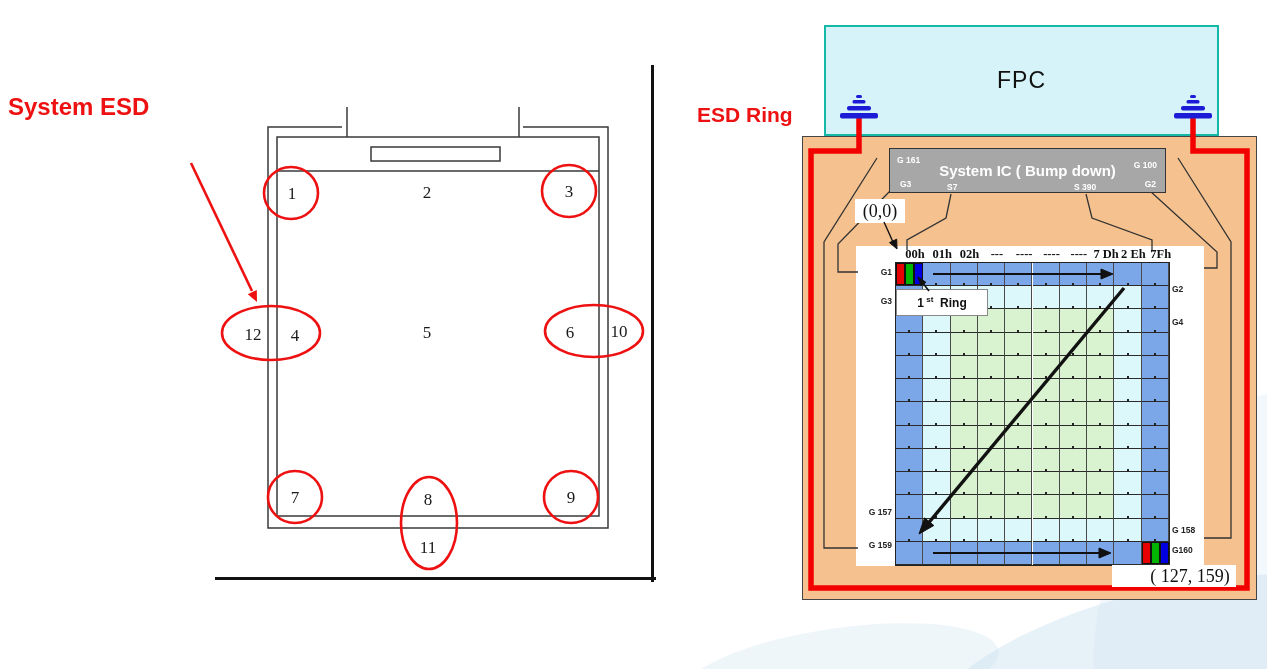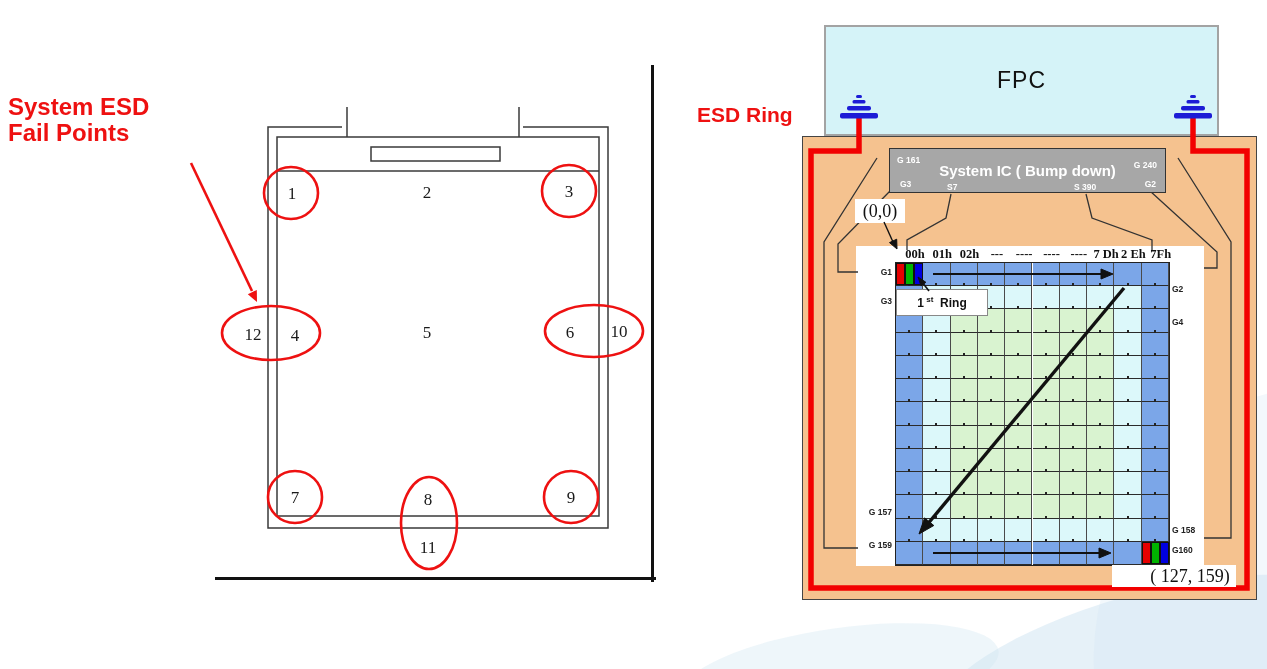--- a/index.html
+++ b/index.html
@@ -4,21 +4,21 @@
 <style>
   html,body{margin:0;padding:0;background:#fff;}
   #canvas{position:relative;width:1267px;height:669px;background:#ffffff;overflow:hidden;
           font-family:"Liberation Sans",sans-serif;}
   .abs{position:absolute;}
   .swoosh{position:absolute;border-radius:50%;pointer-events:none;}
   
   #fail-title{left:8px;top:94px;color:#ee1111;font-size:24px;font-weight:bold;line-height:1.1;}
   
   #esd-ring-label{left:697px;top:103px;color:#ee1111;font-size:21px;font-weight:bold;}
-  #fpc-box{left:824px;top:25px;width:395px;height:111px;background:#d5f3f8;border:2px solid #a3a3a3;
+  #fpc-box{left:824px;top:25px;width:395px;height:111px;background:#d5f3f8;border:2px solid #14b8a6;
            display:flex;align-items:center;justify-content:center;z-index:10;box-sizing:border-box;}
   #fpc-label{font-size:23px;color:#111;letter-spacing:1px;}
   #panel-orange{left:802px;top:136px;width:455px;height:464px;background:#f5c28f;border:1.5px solid #444;
                 box-sizing:border-box;z-index:5;}
   #driver-ic{left:889px;top:148px;width:277px;height:45px;background:#a7a7a7;border:1.5px solid #333;
              box-sizing:border-box;z-index:13;}
   #driver-ic .pin{position:absolute;color:#fff;font-size:8.5px;font-weight:bold;white-space:pre;}
   #driver-ic-title{position:absolute;left:0;right:0;top:13px;text-align:center;color:#fff;
                    font-size:15px;font-weight:bold;white-space:pre;}
   #matrix-area{left:856px;top:246px;width:348px;height:320px;background:#fff;z-index:10;}
@@ -49,34 +49,33 @@
 <body>
 
 <div id="canvas">
 
   <div class="swoosh" style="left:930px;top:595px;width:420px;height:130px;background:rgba(200,224,240,0.45);transform:rotate(-16deg);"></div>
   <div class="swoosh" style="left:1110px;top:380px;width:260px;height:420px;background:rgba(206,228,242,0.25);transform:rotate(24deg);"></div>
   <div class="swoosh" style="left:680px;top:628px;width:320px;height:90px;background:rgba(206,228,242,0.35);transform:rotate(-8deg);"></div>
 
   <div class="abs" id="fail-title">
     <div>System ESD</div>
-    <div>Fail Points</div>
   </div>
 
   <div class="abs" id="esd-ring-label">ESD Ring</div>
 
   <div class="abs" id="panel-orange"></div>
 
   <div class="abs" id="fpc-box">
     <span id="fpc-label">FPC</span>
   </div>
 
   <div class="abs" id="driver-ic">
     <span class="pin" style="left:7px;top:6px;">G 161</span>
-    <span class="pin" style="right:8px;top:11px;">G 240</span>
+    <span class="pin" style="right:8px;top:11px;">G 100</span>
     <span class="pin" style="left:10px;bottom:3px;">G3</span>
     <span class="pin" style="left:57px;bottom:0px;">S7</span>
     <span class="pin" style="left:184px;bottom:0px;">S 390</span>
     <span class="pin" style="right:9px;bottom:3px;">G2</span>
     <div id="driver-ic-title">System IC ( Bump down)</div>
   </div>
 
   <div class="abs" id="matrix-area">
     <div id="pixel-grid">
         <div class="cell" style="left: 0px; top: 0px; width: 27.3px; height: 23.2308px; background: rgb(123, 166, 232);">

